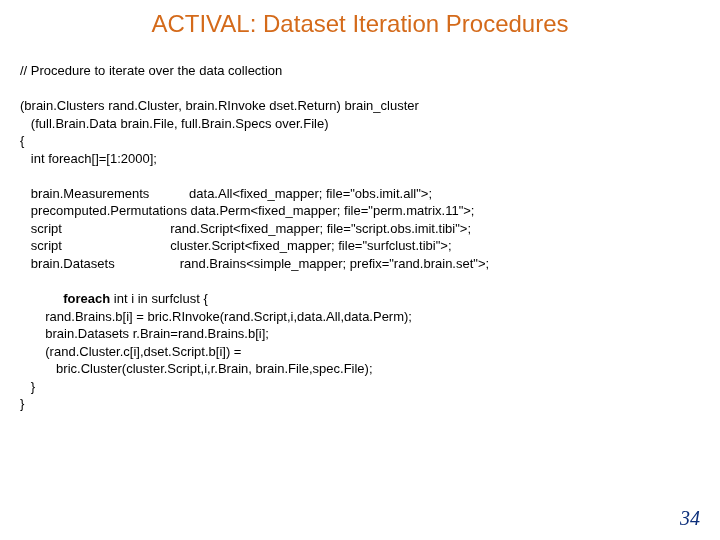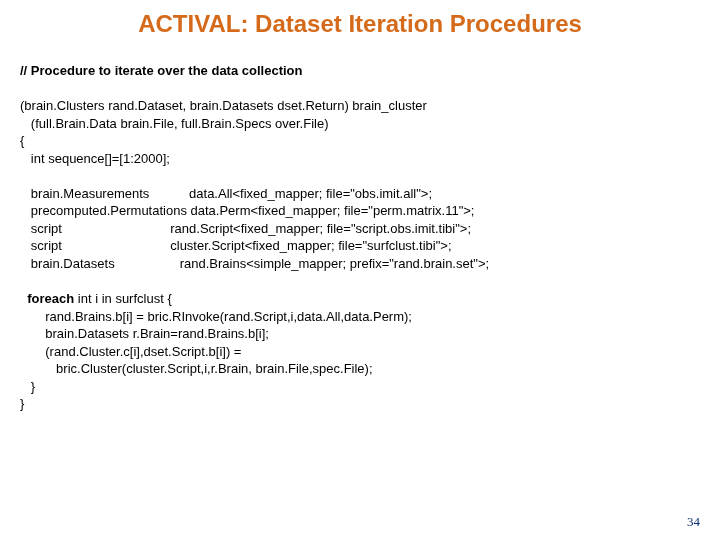--- a/index.html
+++ b/index.html
@@ -14,59 +14,61 @@
   .slide {
     width: 720px;
     height: 540px;
     position: relative;
     box-sizing: border-box;
     padding: 10px 20px 0 20px;
   }
   .title {
     text-align: center;
     font-size: 24px;
-    font-weight: bold;
+    font-weight: normal;
     color: #d46a1a;
     margin: 0 0 24px 0;
   }
   .code {
     font-family: Verdana, Geneva, sans-serif;
     font-size: 13px;
     line-height: 1.35;
     white-space: pre;
     color: #000;
   }
   .comment {
-    font-weight: bold;
+    font-weight: normal;
     text-align: right;
   }
   .kw {
     font-weight: bold;
+    margin-left: 36px;
   }
   .pagenum {
     position: absolute;
     right: 20px;
     bottom: 10px;
     color: #0b2e7a;
     font-family: "Times New Roman", Times, serif;
-    font-size: 13px;
+    font-size: 20px;
+    font-style: italic;
   }
 </style>
 </head>
 <body>
 
 <div class="slide">
   <div class="title">ACTIVAL: Dataset Iteration Procedures</div>
 
   <div class="code"><span class="comment">// Procedure to iterate over the data collection</span>
 
-<span>(brain.Clusters rand.Dataset, brain.Datasets dset.Return) brain_cluster</span>
+<span>(brain.Clusters rand.Cluster, brain.RInvoke dset.Return) brain_cluster</span>
 <span>   (full.Brain.Data brain.File, full.Brain.Specs over.File)</span>
 <span>{</span>
-<span>   int sequence[]=[1:2000];</span>
+<span>   int foreach[]=[1:2000];</span>
 
 <span>   brain.Measurements           data.All&lt;fixed_mapper; file="obs.imit.all"&gt;;</span>
 <span>   precomputed.Permutations data.Perm&lt;fixed_mapper; file="perm.matrix.11"&gt;;</span>
 <span>   script                              rand.Script&lt;fixed_mapper; file="script.obs.imit.tibi"&gt;;</span>
 <span>   script                              cluster.Script&lt;fixed_mapper; file="surfclust.tibi"&gt;;</span>
 <span>   brain.Datasets                  rand.Brains&lt;simple_mapper; prefix="rand.brain.set"&gt;;</span>
 
   <span class="kw">foreach</span><span> int i in surfclust {</span>
 <span>       rand.Brains.b[i] = bric.RInvoke(rand.Script,i,data.All,data.Perm);</span>
 <span>       brain.Datasets r.Brain=rand.Brains.b[i];</span>

